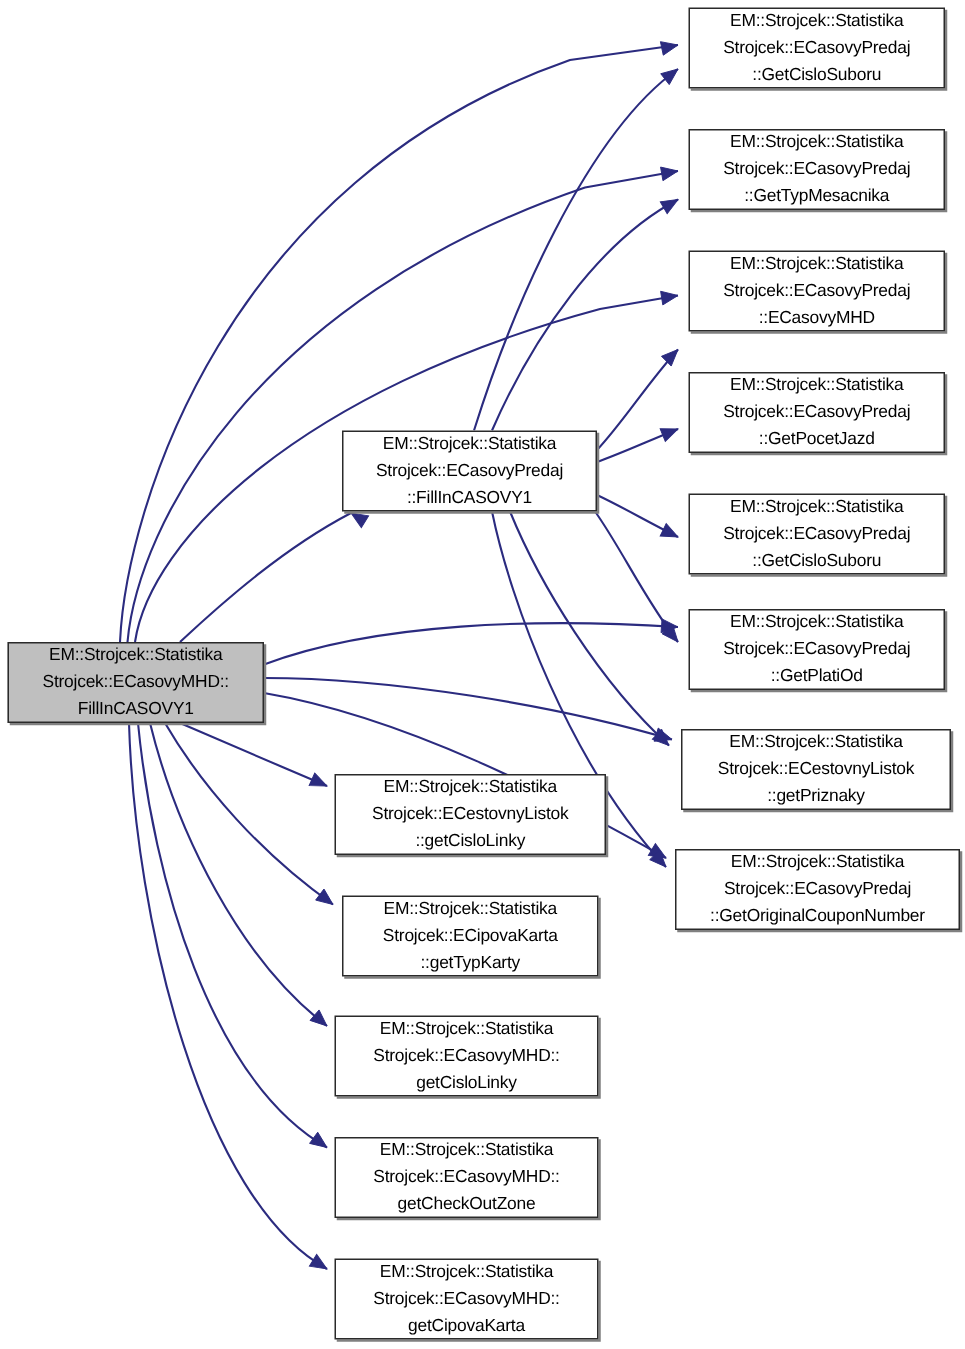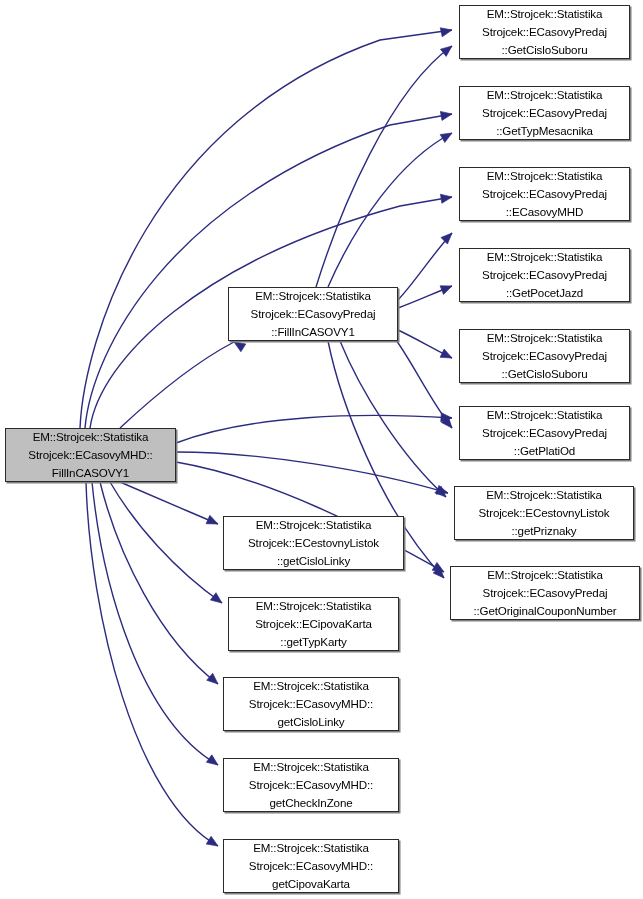--- a/index.html
+++ b/index.html
@@ -167,20 +167,20 @@
       <span class="line">::getTypKarty</span>
     </div>
     <div class="node" style="left: 223px; top: 677px; width: 176px; height: 54px;">
       <span class="line">EM::Strojcek::Statistika</span>
       <span class="line">Strojcek::ECasovyMHD::</span>
       <span class="line">getCisloLinky</span>
     </div>
     <div class="node" style="left: 223px; top: 758px; width: 176px; height: 54px;">
       <span class="line">EM::Strojcek::Statistika</span>
       <span class="line">Strojcek::ECasovyMHD::</span>
-      <span class="line">getCheckInZone</span>
+      <span class="line">getCheckOutZone</span>
     </div>
     <div class="node" style="left: 223px; top: 839px; width: 176px; height: 54px;">
       <span class="line">EM::Strojcek::Statistika</span>
       <span class="line">Strojcek::ECasovyMHD::</span>
       <span class="line">getCipovaKarta</span>
     </div>
   </div>
 
 </body></html>

